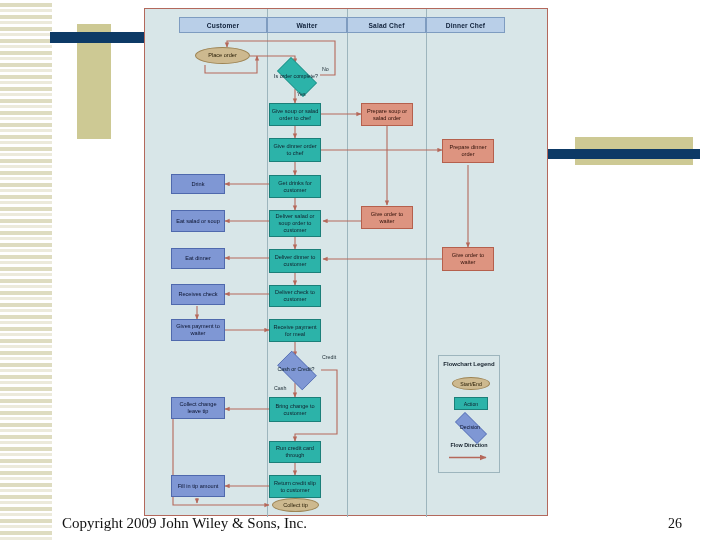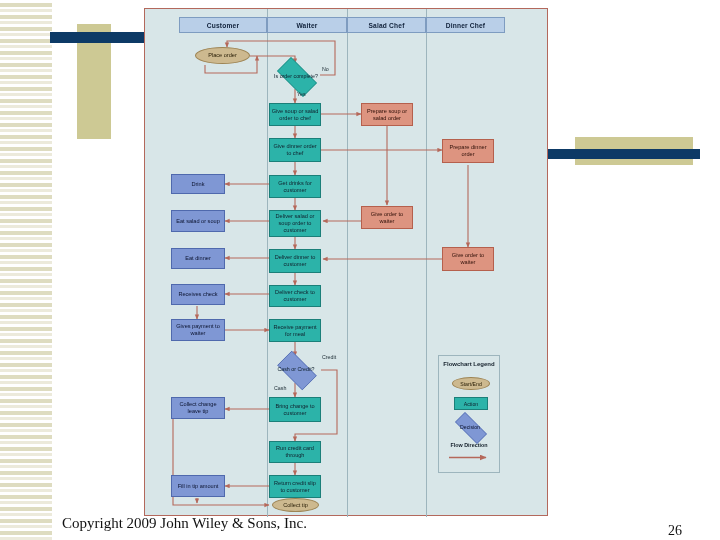--- a/index.html
+++ b/index.html
@@ -97,21 +97,21 @@
     font-size:5.4px;font-weight:bold;color:#14202b;}
   .lg-flow-arrow{position:absolute;left:9px;top:98px;width:44px;height:7px;}
 
   
   #footer-copyright{
     position:absolute;left:62px;top:515px;
     font-family:"Liberation Serif", serif;font-size:15px;color:#111111;
   }
   #footer-page{
     position:absolute;left:668px;top:516px;
-    font-family:"Liberation Serif", serif;font-size:14px;color:#111111;margin-top:7px;
+    font-family:"Liberation Serif", serif;font-size:14px;color:#111111;
   }
 </style>
 </head>
 <body>
 
 <div id="stripe-band"></div>
 <div id="khaki-left"></div>
 <div id="navy-left"></div>
 <div id="khaki-right"></div>
 <div id="navy-right"></div>

